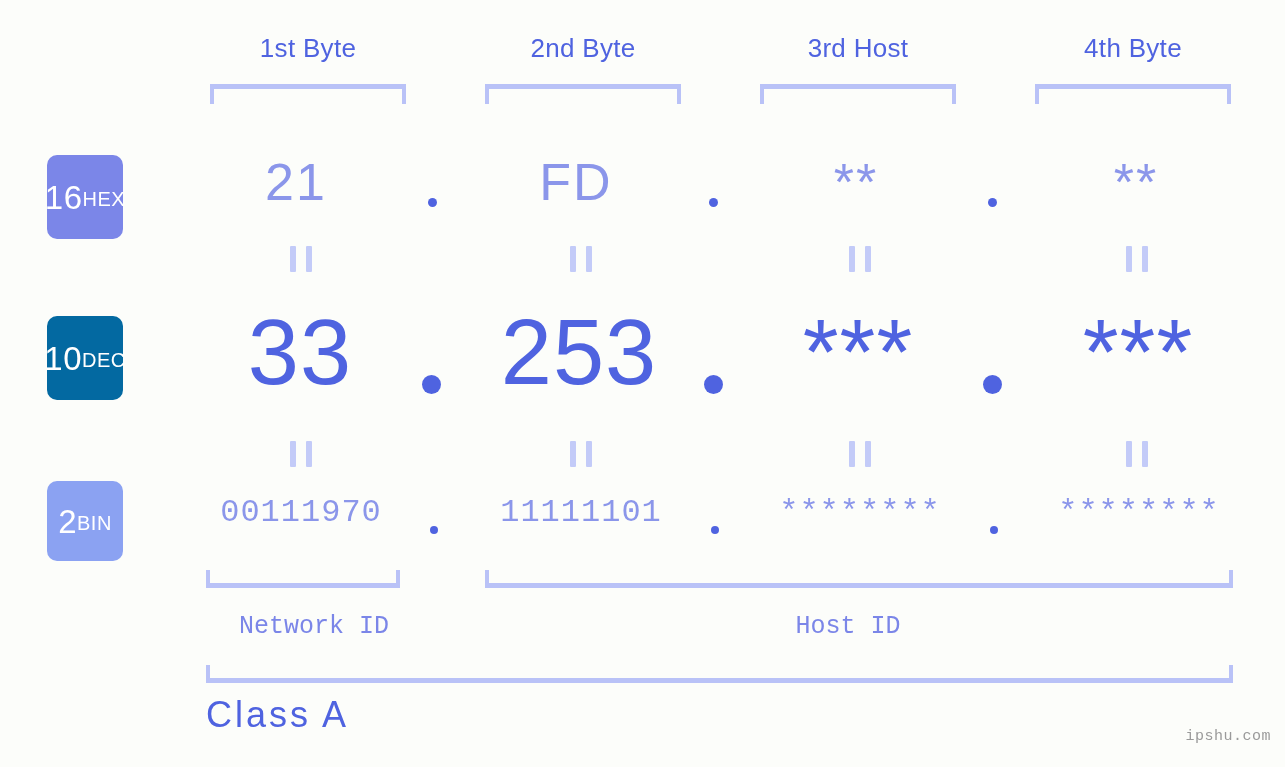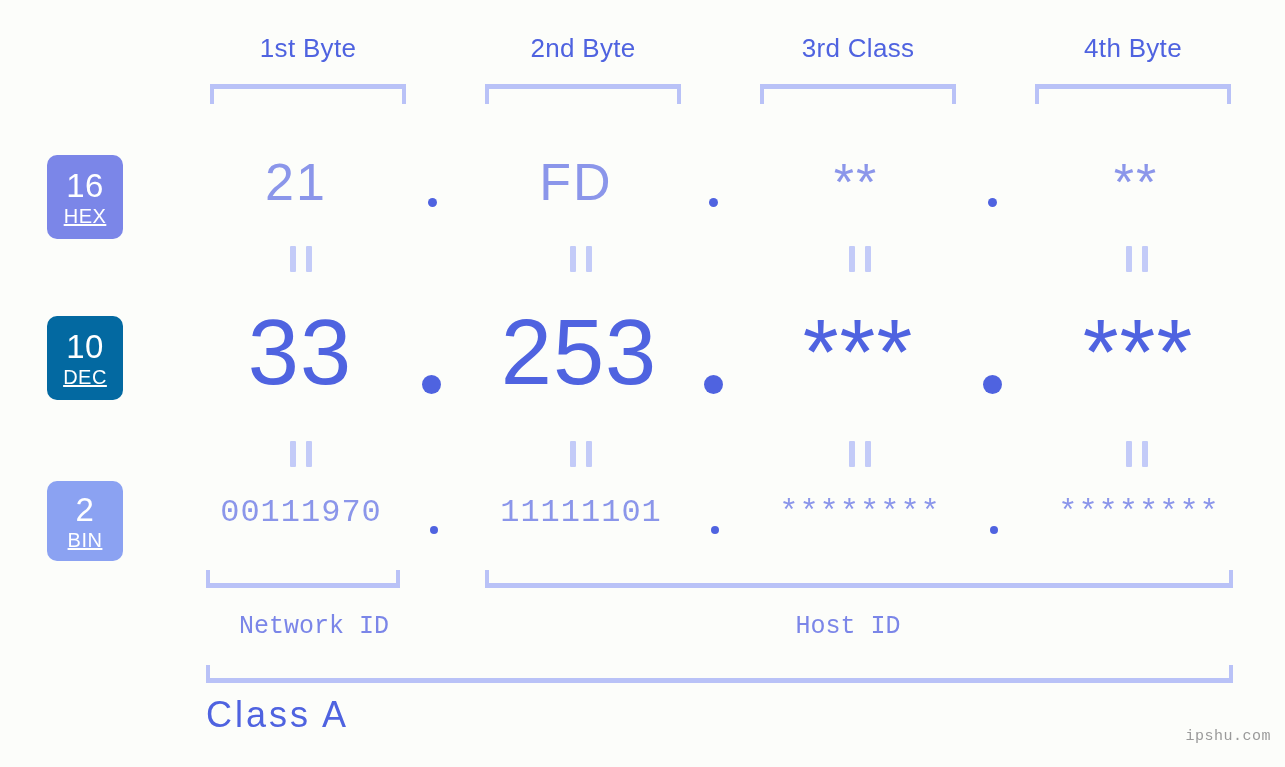--- a/index.html
+++ b/index.html
@@ -58,36 +58,34 @@
   
   .badge {
     position: absolute;
     left: 47px;
     width: 76px;
     border-radius: 10px;
     color: #ffffff;
     text-align: center;
     box-sizing: border-box;
     display: flex;
-    flex-direction: column;
     align-items: center;
     justify-content: center;
     line-height: 1;
   }
   .badge .num {
     font-size: 33px;
     font-weight: 400;
     letter-spacing: 0.5px;
   }
   .badge .lbl {
     font-size: 20px;
     font-weight: 400;
     margin-top: 4px;
     letter-spacing: 0.5px;
-    text-decoration: underline;
   }
   .badge-hex { top: 155px; height: 84px; background: #7b86e8; }
   .badge-dec { top: 316px; height: 84px; background: #0369a1; }
   .badge-bin { top: 481px; height: 80px; background: #8ba2f2; }
 
   
   .value-cell {
     position: absolute;
     width: 240px;
     text-align: center;
@@ -179,21 +177,21 @@
     letter-spacing: 0.5px;
   }
 </style>
 </head>
 <body>
 
 <div id="stage">
 
   <div class="byte-header" style="left:188px;">1st Byte</div>
   <div class="byte-header" style="left:463px;">2nd Byte</div>
-  <div class="byte-header" style="left:738px;">3rd Class</div>
+  <div class="byte-header" style="left:738px;">3rd Host</div>
   <div class="byte-header" style="left:1013px;">4th Byte</div>
 
   <div class="bracket-top" style="left:210px; width:196px;"></div>
   <div class="bracket-top" style="left:485px; width:196px;"></div>
   <div class="bracket-top" style="left:760px; width:196px;"></div>
   <div class="bracket-top" style="left:1035px; width:196px;"></div>
 
   <div class="badge badge-hex">
     <span class="num">16</span>
     <span class="lbl">HEX</span>

